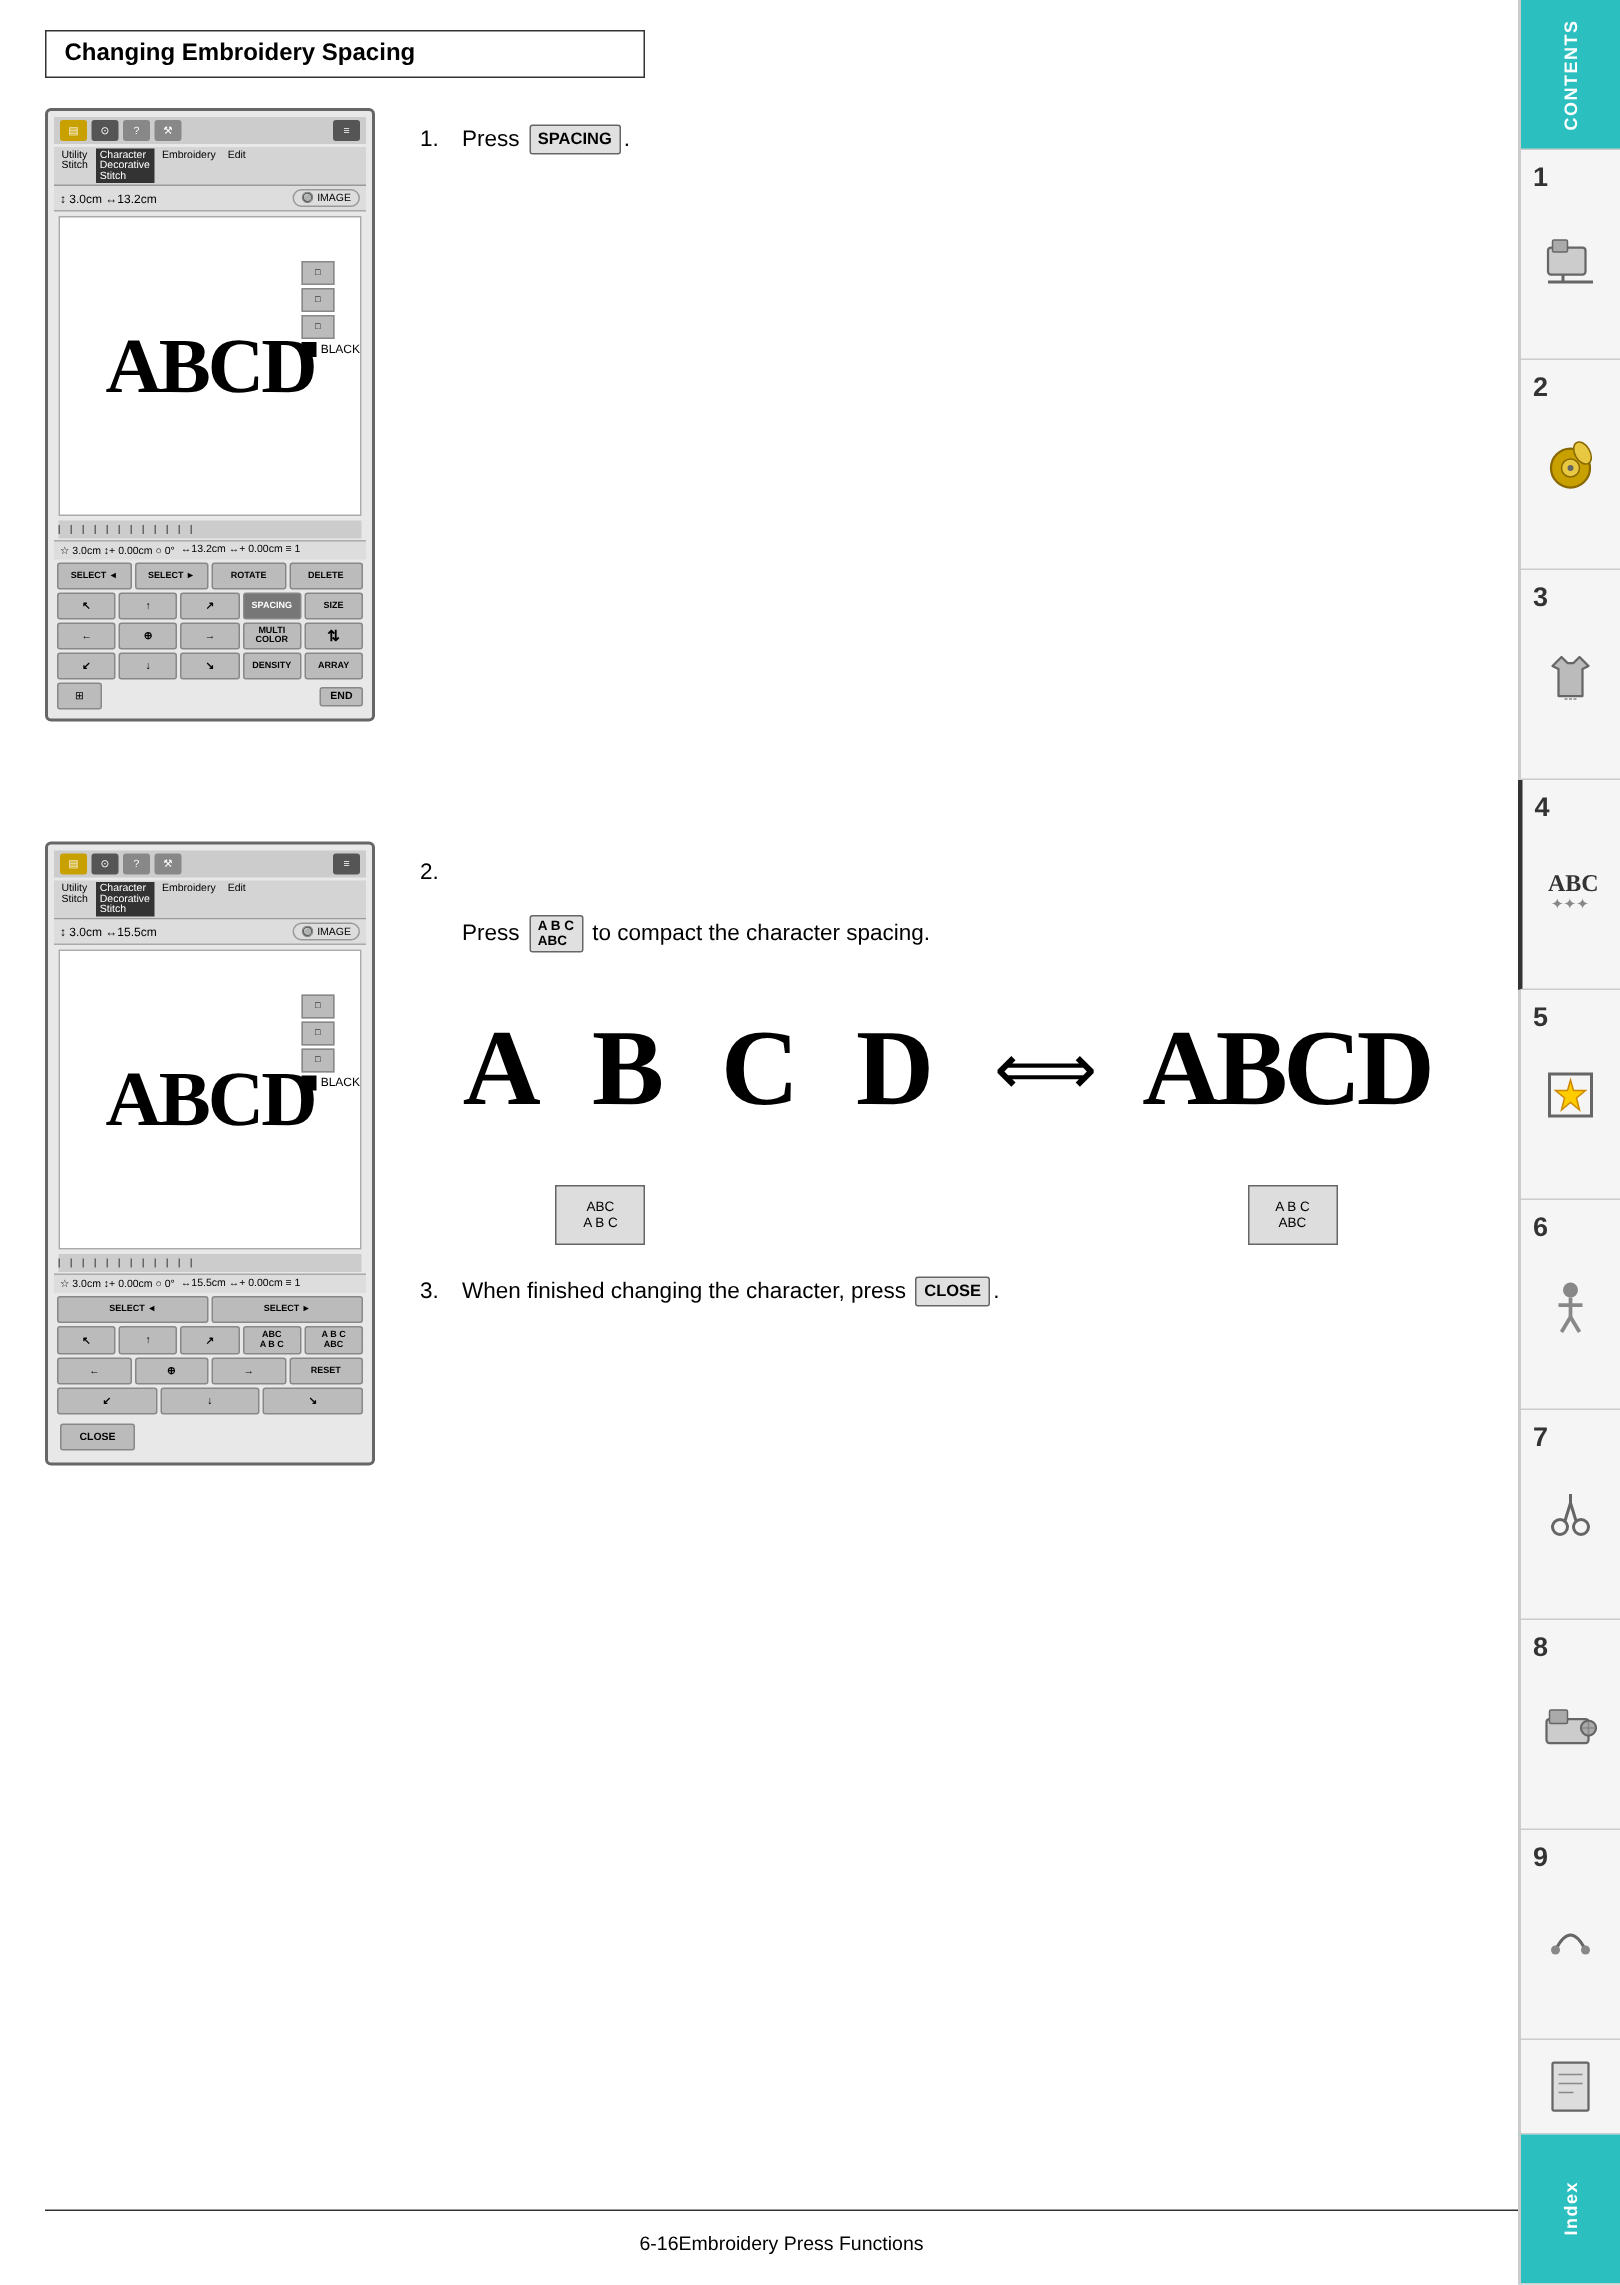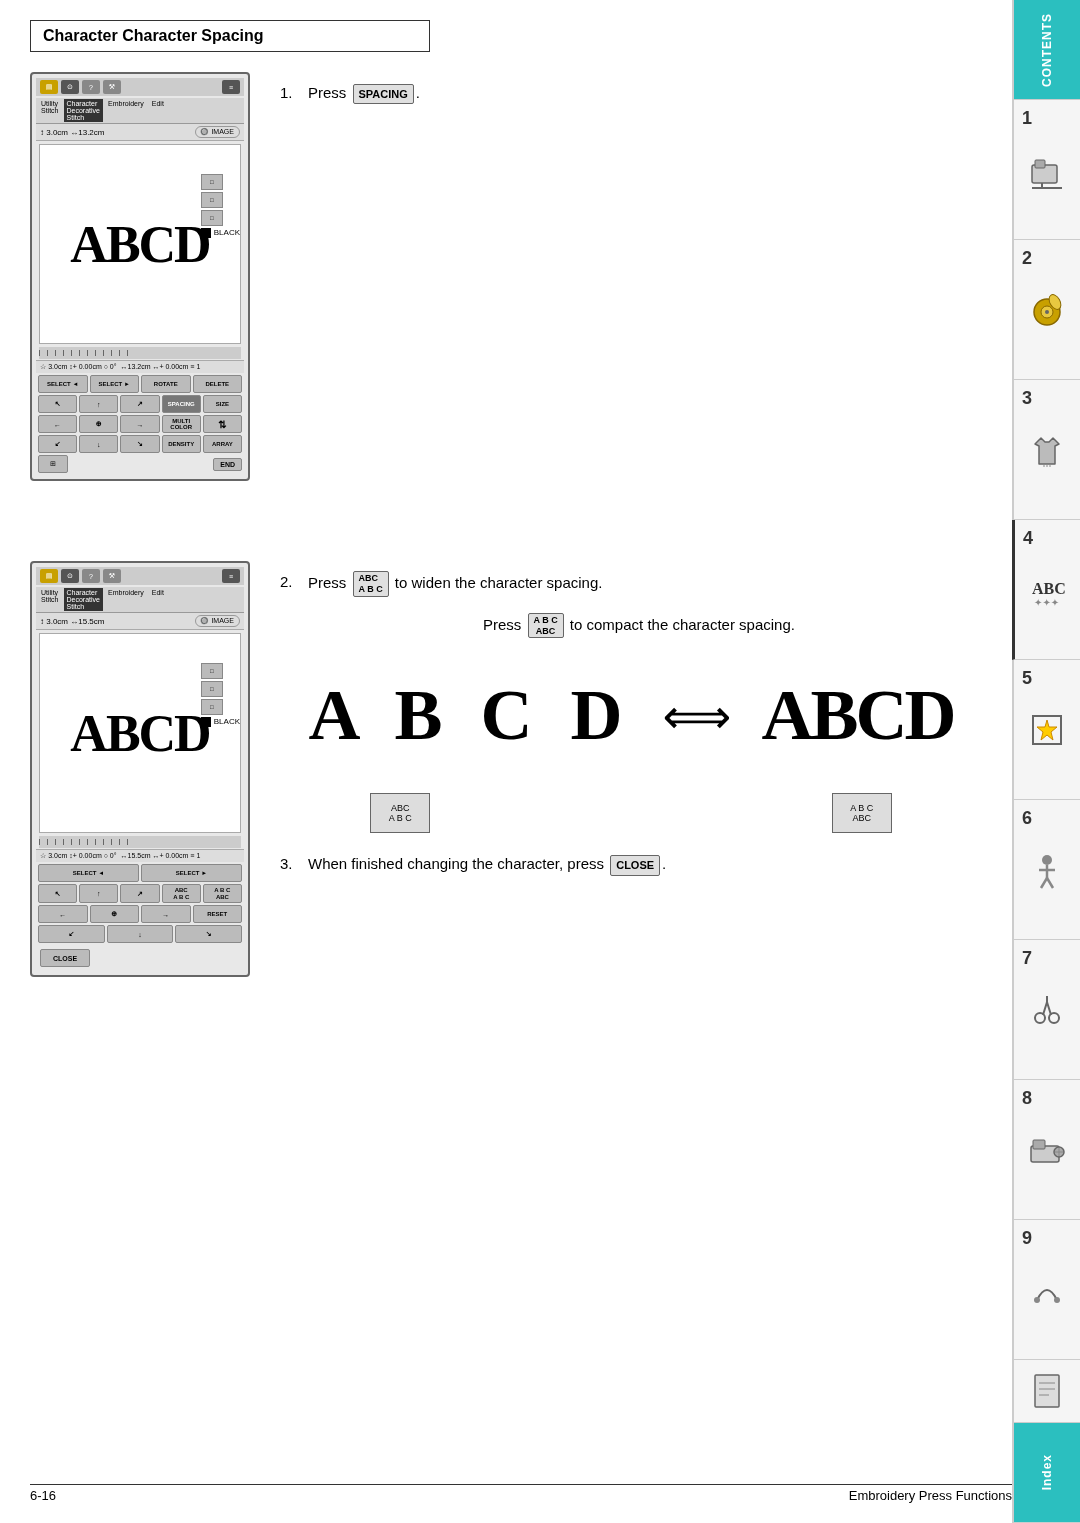--- a/index.html
+++ b/index.html
@@ -334,23 +334,23 @@
       text-align: center;
     }
 
     
     .footer {
       position: absolute;
       bottom: 20px;
       left: 30px;
       right: 68px;
       display: flex;
-      justify-content: space-between;
+      justify-content: center;
       border-top: 1px solid #333;
-      padding-top: 3px;
+      padding-top: 14px;
       font-size: 13px;
     }
 
     
     .two-panels {
       display: flex;
       gap: 30px;
       align-items: flex-start;
     }
 
@@ -404,35 +404,34 @@
       height: 40px;
     }
 
     
     .tab-svg {
       width: 40px;
       height: 40px;
     }
 
     .sub-step {
-      margin-left: 16px;
+      margin-left: 28px;
       margin-bottom: 10px;
       font-size: 15px;
       line-height: 1.6;
-      text-align: center;
     }
   </style>
 </head>
 <body>
 
 <div class="main-content">
 
   
   <div class="section-box">
-    <span class="section-title">Character Character Spacing</span>
+    <span class="section-title">Changing Embroidery Spacing</span>
   </div>
 
   
   <div class="content-area">
 
     <div class="machine-panel">
 
       <div class="panel-top-bar">
         <div class="panel-icon folder">▤</div>
         <div class="panel-icon disk">⊙</div>
@@ -640,23 +639,20 @@
           <div class="p-btn" style="font-size:7px;width:50px;">CLOSE</div>
         </div>
       </div>
     </div>
 
     <div class="panel-side-info">
 
       <div style="margin-bottom:16px;">
         <div class="step-row">
           <span class="step-number">2.</span>
-          <span>
-            Press <span class="inline-btn" style="font-size:9px;line-height:1.2;">ABC<br>A B C</span> to widen the character spacing.
-          </span>
         </div>
         <div class="sub-step">
           Press <span class="inline-btn" style="font-size:9px;line-height:1.2;">A B C<br>ABC</span> to compact the character spacing.
         </div>
       </div>
 
       <div class="char-display">
         <span class="char-spaced">A B C D</span>
         <span class="arrow-symbol">⟺</span>
         <span class="char-compact">ABCD</span>

